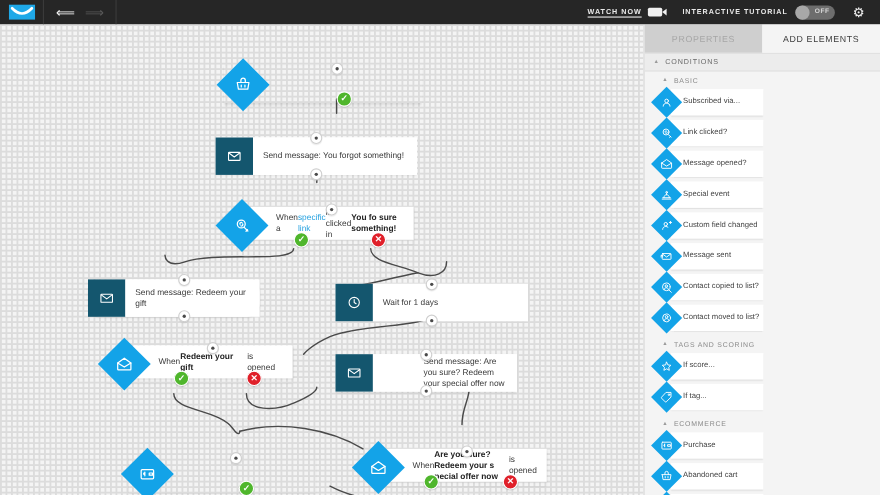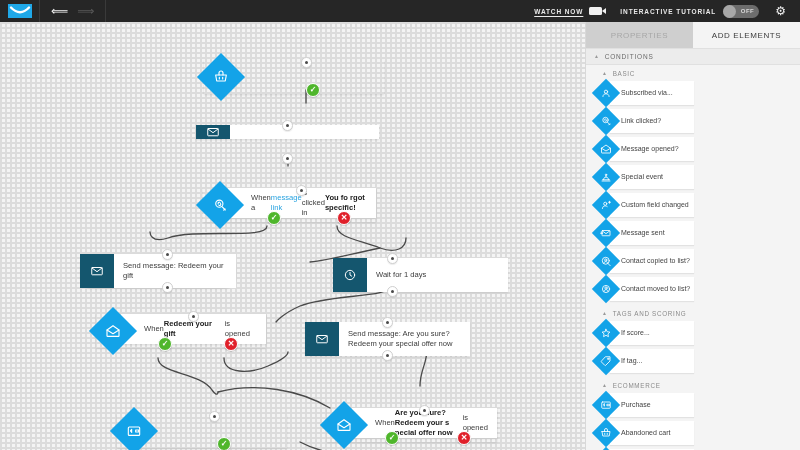--- a/index.html
+++ b/index.html
@@ -272,56 +272,59 @@
         <div class="badge ok" style="left: 306px; top: 61px;">✓</div>
         <div class="node rect" style="left: 196px; top: 103px; width: 183px;">
           <div class="sq">
             <span class="ic">
               <svg width="14" height="14" viewBox="0 0 24 24" fill="none" stroke="#ffffff" stroke-width="1.7" stroke-linecap="round" stroke-linejoin="round">
                 <rect x="3" y="6" width="18" height="12.5" rx="1"></rect>
                 <path d="M3.6 7 12 13.2 20.4 7"></path>
               </svg>
             </span>
           </div>
+          <div class="body" style="height: 34px; width: 149px;">
+            <div class="lbl">Send message: You forgot something!</div>
+          </div>
         </div>
         <div class="port" style="left: 282px; top: 98px;"></div>
         <div class="port" style="left: 282px; top: 131px;"></div>
         <div class="node diamond" style="left: 203px; top: 166px; width: 173px;">
           <div class="sq">
             <span class="ic">
               <svg width="16" height="16" viewBox="0 0 24 24" fill="none" stroke="#ffffff" stroke-width="1.7" stroke-linecap="round" stroke-linejoin="round">
                 <circle cx="11" cy="10" r="5.4"></circle>
                 <path d="M9.3 10.4a1.8 1.8 0 0 1 2.6-2.3M12.8 9.8a1.8 1.8 0 0 1-2.4 2.6"></path>
                 <path d="M15 14.5l5 5M17.5 19.8l2-2"></path>
               </svg>
             </span>
           </div>
           <div class="body" style="height: 30px; width: 148px;">
-            <div class="lbl">When a <span class="lnk">message link</span> is clicked in <b>You fo rgot specific!</b></div>
+            <div class="lbl">When a <span class="lnk">specific link</span> is clicked in <b>You fo sure something!</b></div>
           </div>
         </div>
         <div class="port" style="left: 296px; top: 163px;"></div>
         <div class="badge ok" style="left: 267px; top: 189px;">✓</div>
         <div class="badge no" style="left: 337px; top: 189px;">✕</div>
         <div class="node rect" style="left: 80px; top: 232px; width: 156px; border-radius: 12px;">
           <div class="sq">
             <span class="ic">
               <svg width="14" height="14" viewBox="0 0 24 24" fill="none" stroke="#ffffff" stroke-width="1.7" stroke-linecap="round" stroke-linejoin="round">
                 <rect x="3" y="6" width="18" height="12.5" rx="1"></rect>
                 <path d="M3.6 7 12 13.2 20.4 7"></path>
               </svg>
             </span>
           </div>
           <div class="body" style="height: 34px; width: 141px;">
             <div class="lbl">Send message: Redeem your gift</div>
           </div>
         </div>
         <div class="port" style="left: 162px; top: 227px;"></div>
         <div class="port" style="left: 162px; top: 260px;"></div>
-        <div class="node rect" style="left: 305px; top: 236px; width: 175px; margin-left: 28px;">
+        <div class="node rect" style="left: 305px; top: 236px; width: 175px;">
           <div class="sq">
             <span class="ic">
               <svg width="14" height="14" viewBox="0 0 24 24" fill="none" stroke="#ffffff" stroke-width="1.7" stroke-linecap="round" stroke-linejoin="round">
                 <circle cx="12" cy="12" r="8"></circle>
                 <path d="M12 7.5V12l3 2"></path>
               </svg>
             </span>
           </div>
           <div class="body" style="height: 34px; width: 141px;">
             <div class="lbl">Wait for 1 days</div>
@@ -347,21 +350,21 @@
         <div class="badge no" style="left: 224px; top: 315px;">✕</div>
         <div class="node rect" style="left: 305px; top: 300px; width: 165px;">
           <div class="sq">
             <span class="ic">
               <svg width="14" height="14" viewBox="0 0 24 24" fill="none" stroke="#ffffff" stroke-width="1.7" stroke-linecap="round" stroke-linejoin="round">
                 <rect x="3" y="6" width="18" height="12.5" rx="1"></rect>
                 <path d="M3.6 7 12 13.2 20.4 7"></path>
               </svg>
             </span>
           </div>
-          <div class="body" style="height: 34px; width: 131px;">
+          <div class="body" style="height: 34px; width: 131px; padding-left: 37px;">
             <div class="lbl">Send message: Are you sure? Redeem your special offer now</div>
           </div>
         </div>
         <div class="port" style="left: 382px; top: 295px;"></div>
         <div class="port" style="left: 382px; top: 328px;"></div>
         <div class="node diamond" style="left: 117px; top: 392px; width: 170px;">
           <div class="sq">
             <span class="ic">
               <svg width="16" height="16" viewBox="0 0 24 24" fill="none" stroke="#ffffff" stroke-width="1.7" stroke-linecap="round" stroke-linejoin="round">
                 <rect x="3.5" y="6" width="17" height="12.5" rx="1.4"></rect>

